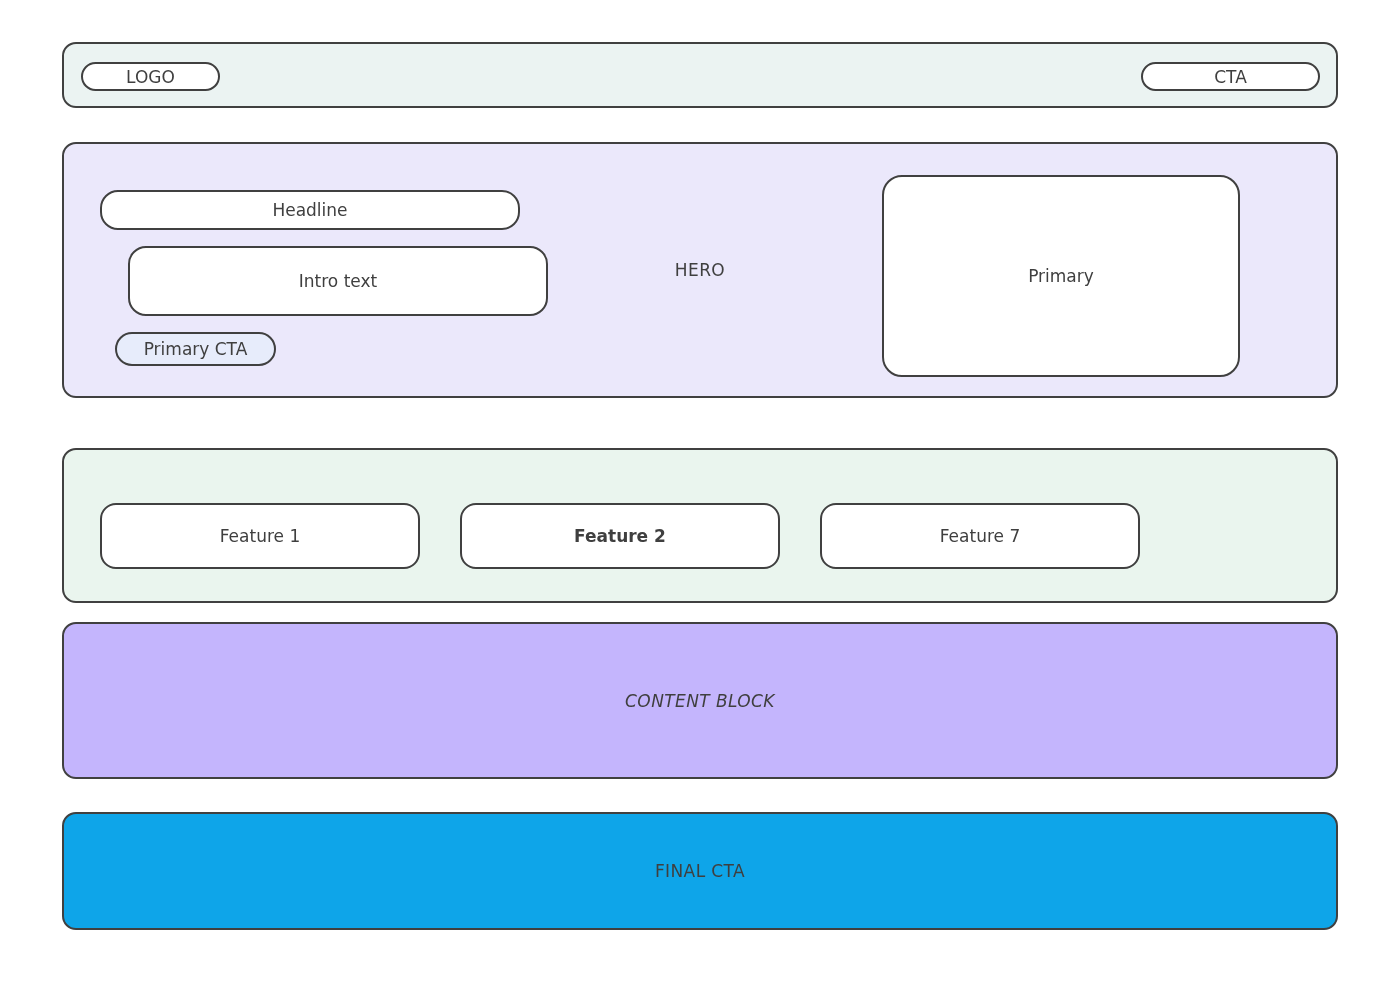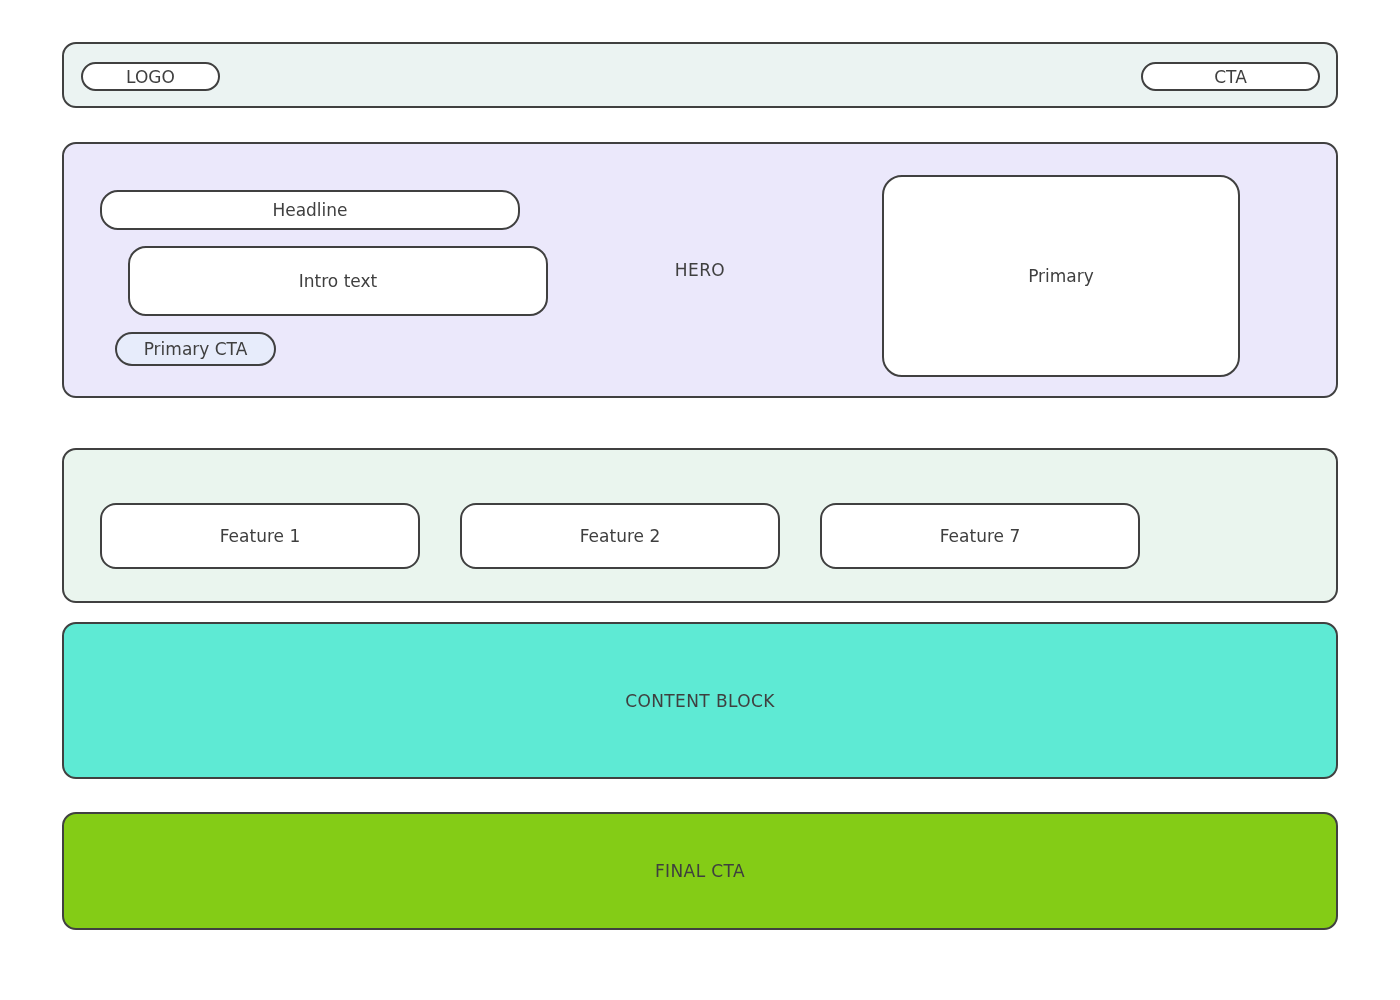--- a/index.html
+++ b/index.html
@@ -17,22 +17,22 @@
   .section {
     position: absolute;
     left: 62px;
     width: 1276px;
     border: 2px solid #404040;
     border-radius: 14px;
   }
   .topbar   { top: 42px;  height: 66px;  background: #ebf3f2; }
   .hero     { top: 142px; height: 256px; background: #ebe8fb; }
   .features { top: 432px; height: 155px; background: #eaf5ee; margin-top: 16px; }
-  .content  { top: 622px; height: 157px; background: #5eead4; }
-  .final    { top: 812px; height: 118px; background: #84cc16; text-decoration: underline; }
+  .content  { top: 622px; height: 157px; background: #c4b5fd; font-style: italic; }
+  .final    { top: 812px; height: 118px; background: #0ea5e9; text-decoration: underline; }
 
   .center-label {
     position: absolute;
     inset: 0;
     display: flex;
     align-items: center;
     justify-content: center;
     letter-spacing: 0.4px;
     pointer-events: none;
     z-index: 0;
@@ -51,21 +51,21 @@
   .cta-pill  { right: 16px; top: 18px; width: 179px; height: 29px; border-radius: 15px; cursor: pointer; }
 
   .headline-box { left: 36px; top: 46px;  width: 420px; height: 40px; border-radius: 18px; }
   .intro-box    { left: 36px; top: 102px; width: 420px; height: 70px; border-radius: 18px; margin-left: 28px; }
   .primary-cta  { left: 51px; top: 188px; width: 161px; height: 34px; border-radius: 17px;
                   background: #e7ecfb; cursor: pointer; }
   .visual-box   { left: 818px; top: 31px; width: 358px; height: 202px; border-radius: 20px; }
 
   .feature-card { top: 53px; width: 320px; height: 66px; border-radius: 16px; }
   .feature-1 { left: 36px; }
-  .feature-2 { left: 396px; }
+  .feature-2 { left: 396px; font-weight: bold; }
   .feature-3 { left: 756px; }
 </style>
 </head>
 <body>
 
 <div class="canvas">
 
   <header class="section topbar">
     <div class="pill logo-pill">
       <span>LOGO</span>

